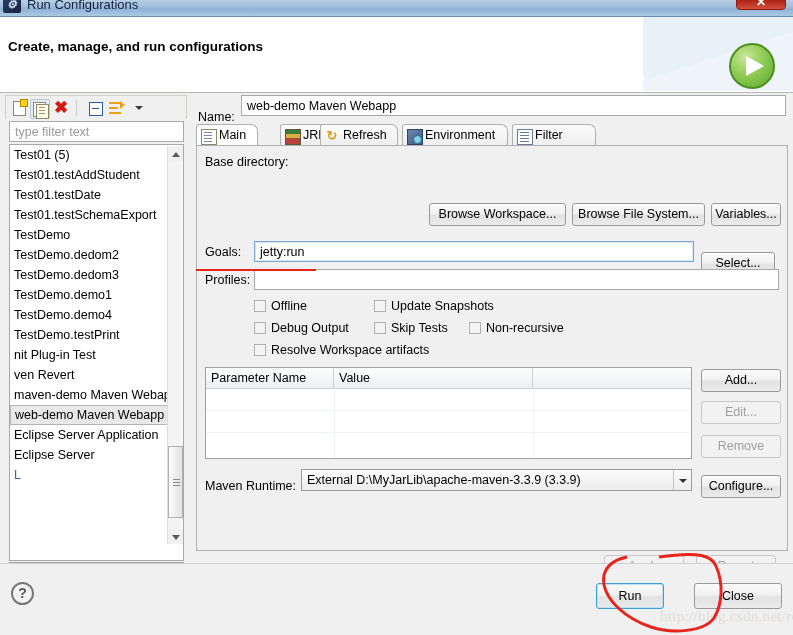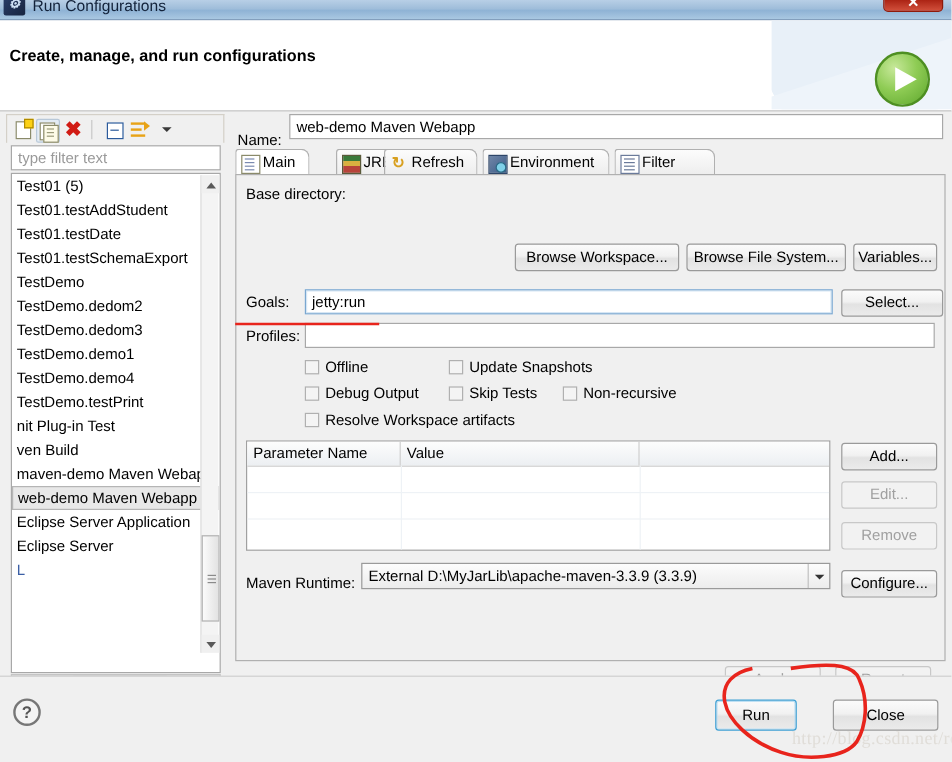--- a/index.html
+++ b/index.html
@@ -319,21 +319,21 @@
               <li>Test01.testAddStudent</li>
               <li>Test01.testDate</li>
               <li>Test01.testSchemaExport</li>
               <li>TestDemo</li>
               <li>TestDemo.dedom2</li>
               <li>TestDemo.dedom3</li>
               <li>TestDemo.demo1</li>
               <li>TestDemo.demo4</li>
               <li>TestDemo.testPrint</li>
               <li>nit Plug-in Test</li>
-              <li>ven Build</li>
+              <li>ven Revert</li>
               <li>maven-demo Maven Webapp</li>
               <li class="sel">web-demo Maven Webapp</li>
               <li>Eclipse Server Application</li>
               <li>Eclipse Server</li>
               <li class=" linkish">L</li>
             </ul>
           <div class="tree-vscroll">
             <div class="arrow up">
                 <span class="g"></span>
               </div>
@@ -378,21 +378,21 @@
       <div class="tabpanel">
 
         <div class="lbl" style="left:8px;top:9px">Base directory:</div>
 
         <div class="btn" style="left:232px;top:57px;width:137px">Browse Workspace...</div>
         <div class="btn" style="left:375px;top:57px;width:133px">Browse File System...</div>
         <div class="btn" style="left:514px;top:57px;width:70px">Variables...</div>
 
         <div class="lbl" style="left:8px;top:99px">Goals:</div>
         <div class="txt focus" style="left:57px;top:95px;width:440px">jetty:run</div>
-        <div class="btn" style="left:504px;top:95px;width:85px">Select...</div>
+        <div class="btn" style="left:504px;top:106px;width:74px">Select...</div>
 
         <div class="lbl" style="left:8px;top:127px">Profiles:</div>
         <div class="txt" style="left:57px;top:123px;width:525px"></div>
 
         <div class="cbx" style="left:57px;top:153px">Offline</div>
         <div class="cbx" style="left:177px;top:153px">Update Snapshots</div>
         <div class="cbx" style="left:57px;top:175px">Debug Output</div>
         <div class="cbx" style="left:177px;top:175px">Skip Tests</div>
         <div class="cbx" style="left:272px;top:175px">Non-recursive</div>
         <div class="cbx" style="left:57px;top:197px">Resolve Workspace artifacts</div>

